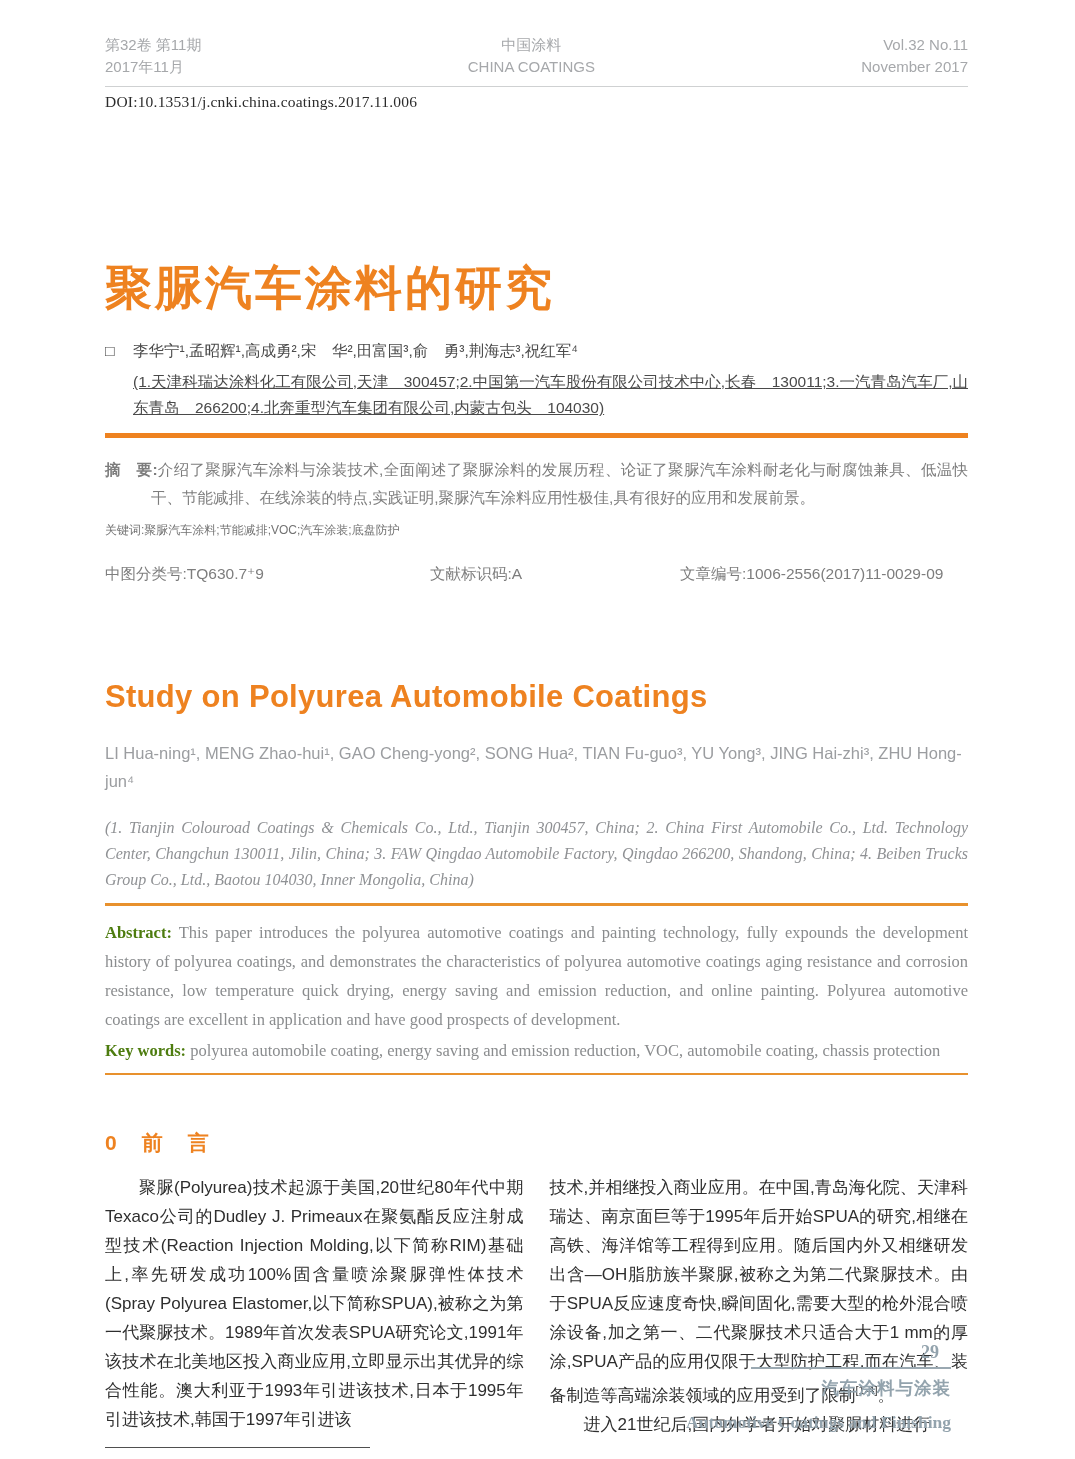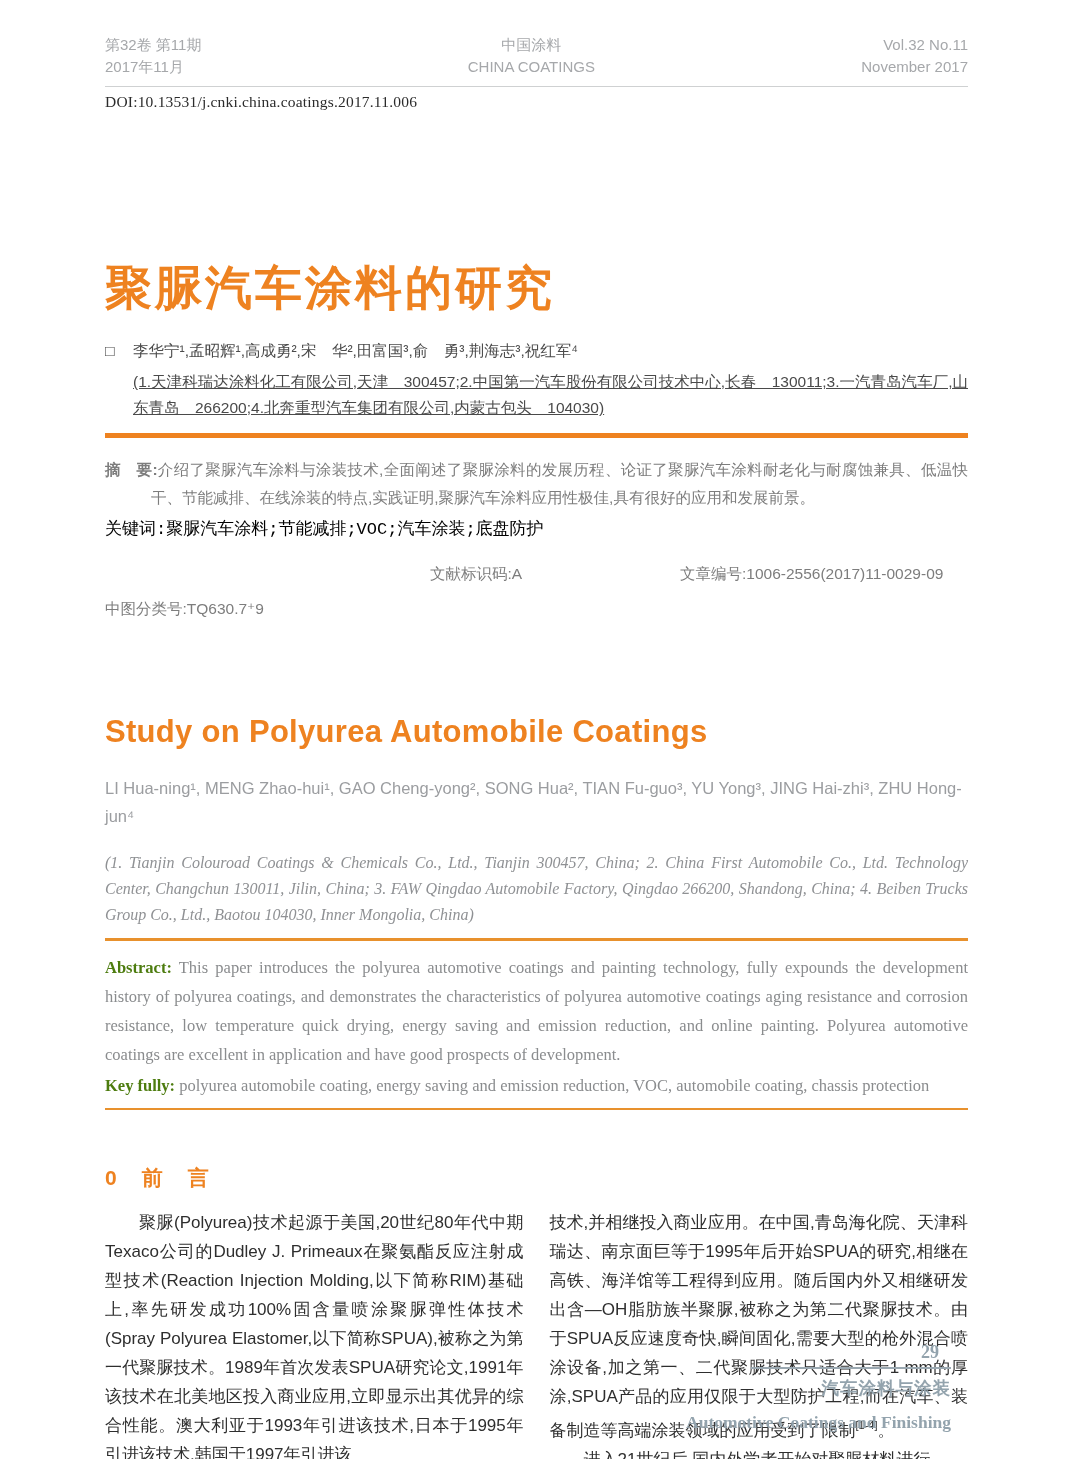--- a/index.html
+++ b/index.html
@@ -38,23 +38,23 @@
   .cn-affil {
     margin-top:6px; padding-left:28px; color:#4a4a4a;
     font-size:15.5px; line-height:26px; text-align:justify;text-decoration:underline;
   }
   .rule-a { margin-top:12px; height:5px; background:#ee8220; }
 
   .cn-abstract {
     margin-top:18px; color:#7d7d7d; font-size:15.5px; line-height:28px;
     padding-left:46px; text-indent:-46px; text-align:justify;
   }
-  .cn-keywords { margin-top:4px; color:#000000; font-size:17px; line-height:28px;font-family:Liberation Mono, monospace; }
+  .cn-keywords { margin-top:4px; color:#737373; font-size:12px; line-height:28px; }
   .cn-class { margin-top:20px; display:flex; color:#7d7d7d; font-size:15.5px; }
-  .cn-class .i1 { width:325px;margin-top:35px; }
+  .cn-class .i1 { width:325px; }
   .cn-class .i2 { width:250px; }
   .cn-class .i3 { flex:1; }
 
   
   .en-title {
     margin-top:94px; font-size:31px; font-weight:bold; color:#ee8220; letter-spacing:0.3px;
   }
   .en-authors { margin-top:24px; color:#9b9da0; font-size:16.5px; line-height:28px; }
   .en-affil {
     margin-top:20px; font-family:Liberation Serif, serif;
@@ -145,21 +145,21 @@
     <h2 class="en-title">Study on Polyurea Automobile Coatings</h2>
 
     <div class="en-authors">LI Hua-ning¹, MENG Zhao-hui¹, GAO Cheng-yong², SONG Hua², TIAN Fu-guo³, YU Yong³, JING Hai-zhi³, ZHU Hong-jun⁴</div>
 
     <div class="en-affil">(1. Tianjin Colouroad Coatings &amp; Chemicals Co., Ltd., Tianjin 300457, China; 2. China First Automobile Co., Ltd. Technology Center, Changchun 130011, Jilin, China; 3. FAW Qingdao Automobile Factory, Qingdao 266200, Shandong, China; 4. Beiben Trucks Group Co., Ltd., Baotou 104030, Inner Mongolia, China)</div>
 
     <div class="rule-b"></div>
 
     <p class="en-abstract"><b>Abstract:</b><span> This paper introduces the polyurea automotive coatings and painting technology, fully expounds the development history of polyurea coatings, and demonstrates the characteristics of polyurea automotive coatings aging resistance and corrosion resistance, low temperature quick drying, energy saving and emission reduction, and online painting. Polyurea automotive coatings are excellent in application and have good prospects of development.</span></p>
 
-    <p class="en-keywords"><b>Key fully:</b><span> polyurea automobile coating, energy saving and emission reduction, VOC, automobile coating, chassis protection</span></p>
+    <p class="en-keywords"><b>Key words:</b><span> polyurea automobile coating, energy saving and emission reduction, VOC, automobile coating, chassis protection</span></p>
 
     <div class="rule-c"></div>
 
     <h3 class="section-head">0　前　言</h3>
 
     <div class="columns">
       <div class="col">
         <p class="indent">聚脲(Polyurea)技术起源于美国,20世纪80年代中期Texaco公司的Dudley J. Primeaux在聚氨酯反应注射成型技术(Reaction Injection Molding,以下简称RIM)基础上,率先研发成功100%固含量喷涂聚脲弹性体技术(Spray Polyurea Elastomer,以下简称SPUA),被称之为第一代聚脲技术。1989年首次发表SPUA研究论文,1991年该技术在北美地区投入商业应用,立即显示出其优异的综合性能。澳大利亚于1993年引进该技术,日本于1995年引进该技术,韩国于1997年引进该</p>
       </div>
       <div class="col">

